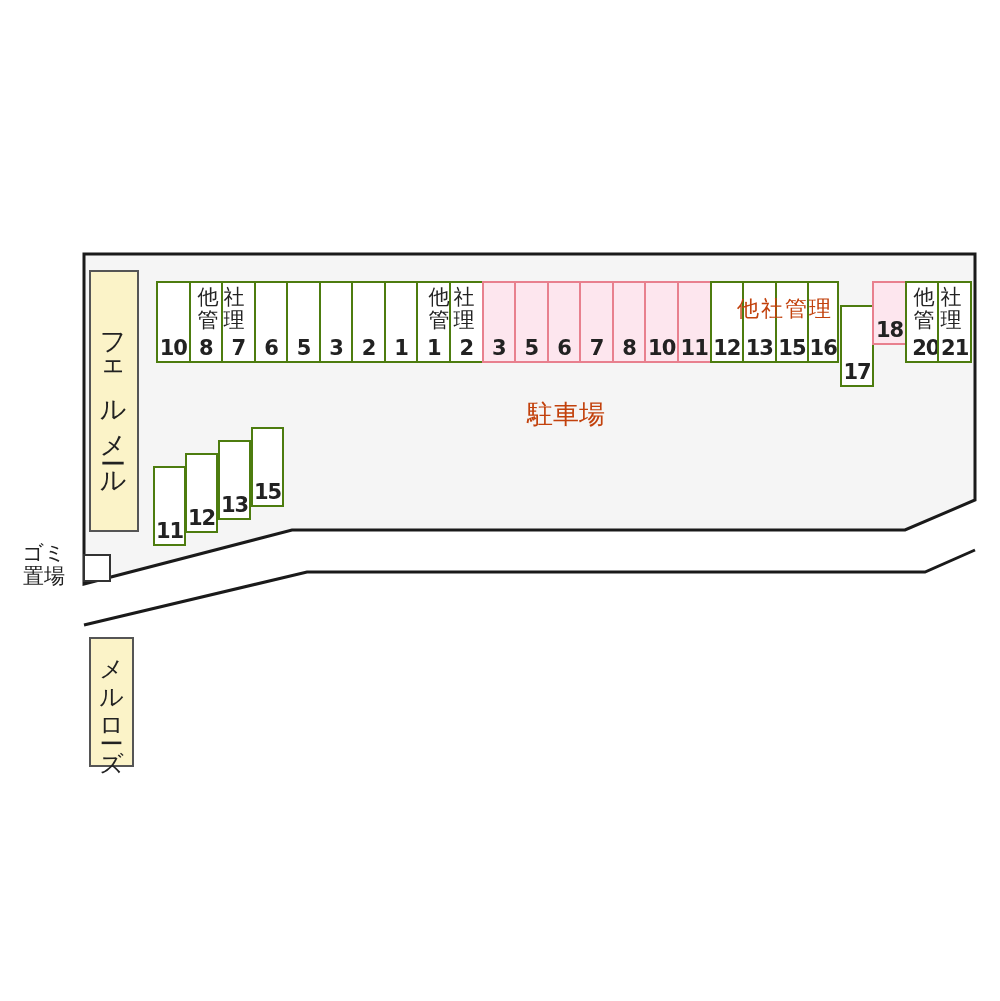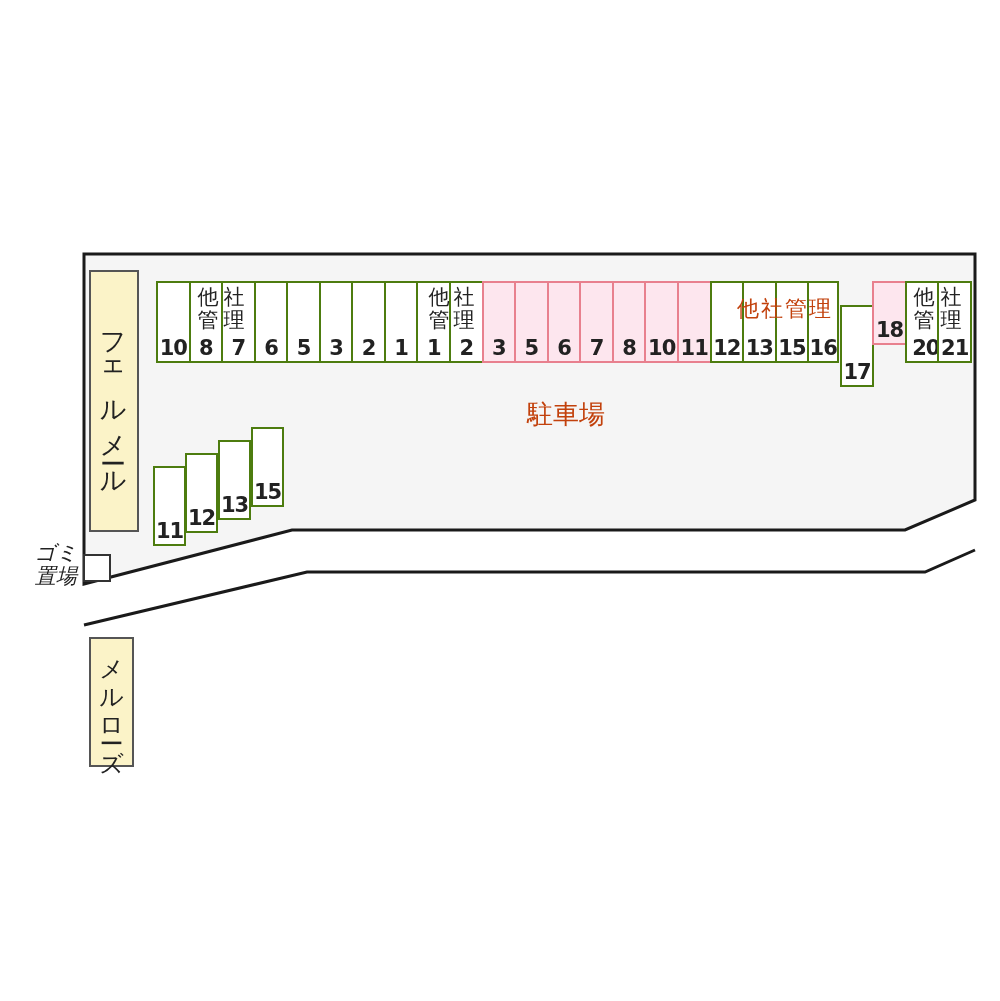--- a/index.html
+++ b/index.html
@@ -152,16 +152,16 @@
   <div class="slot-num">15</div>
 </div>
 
 <div class="building" style="left:89px; top:270px; width:50px; height:262px;">
   <span class="vtext">フェルメール</span>
 </div>
 <div class="building" style="left:89px; top:637px; width:45px; height:130px;">
   <span class="vtext" style="font-size:24px; letter-spacing:2px;">メルローズ</span>
 </div>
 
-<div class="abs note2" style="left:28px; top:542px; width:56px;font-style:italic;">
+<div class="abs note2" style="left:16px; top:542px; width:56px;">
   <div>ゴミ</div>
   <div>置場</div>
 </div>
 
 </body></html>

